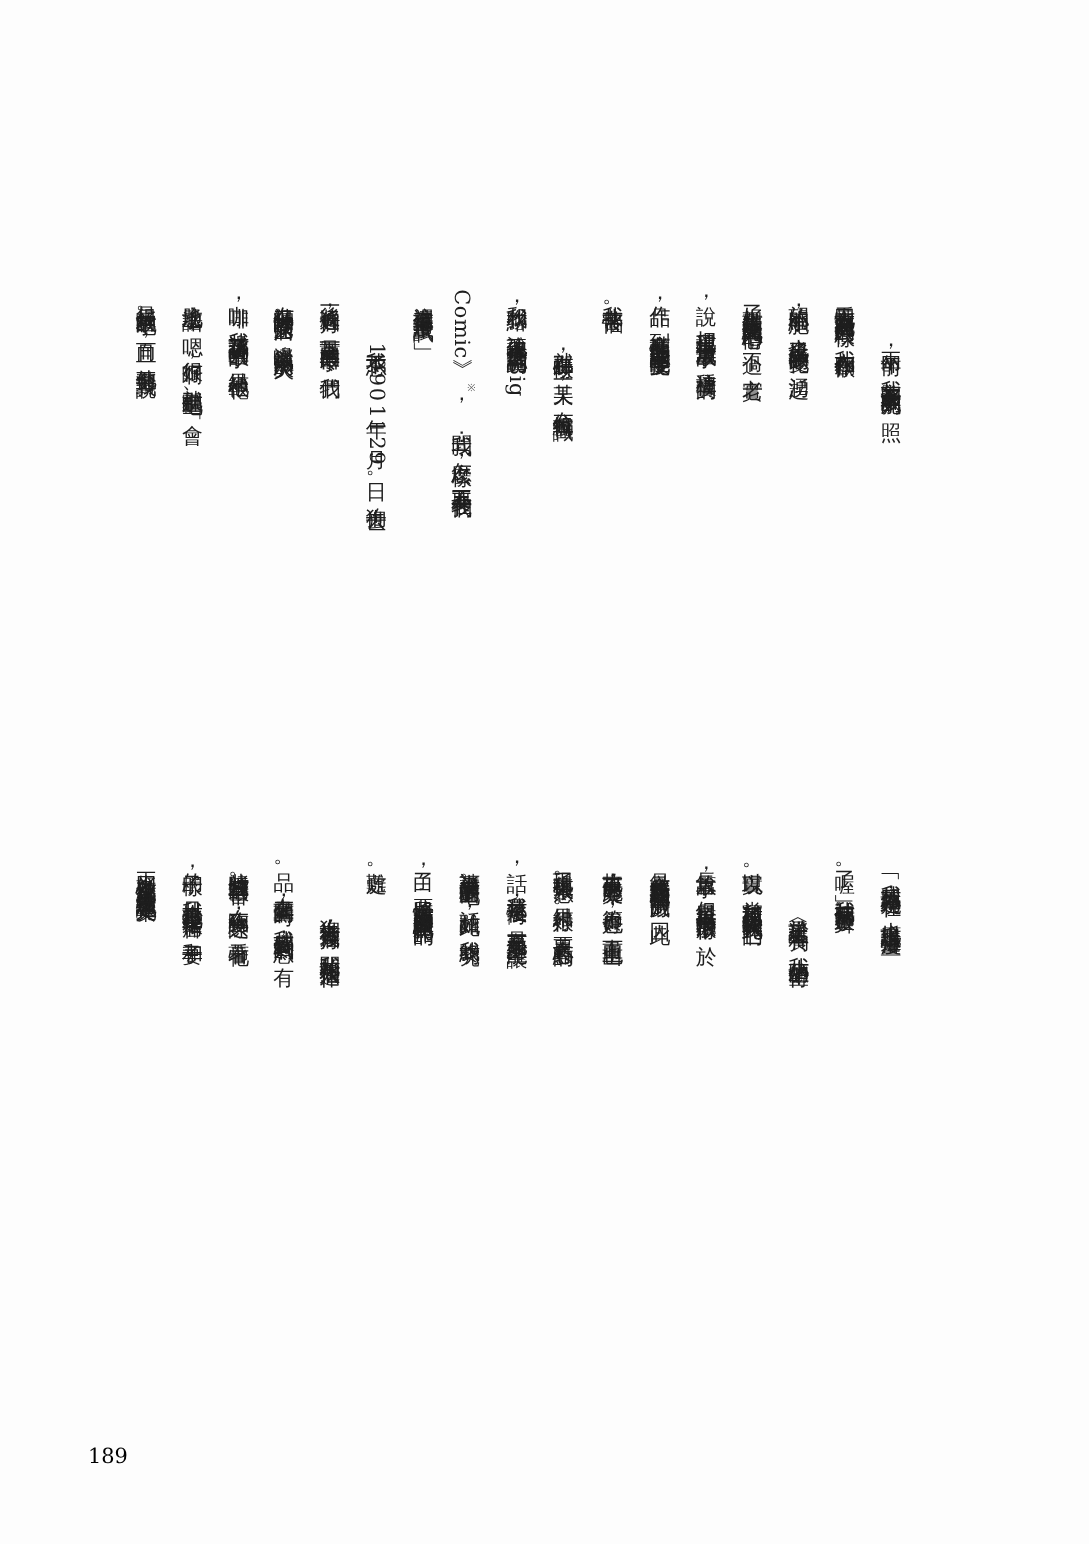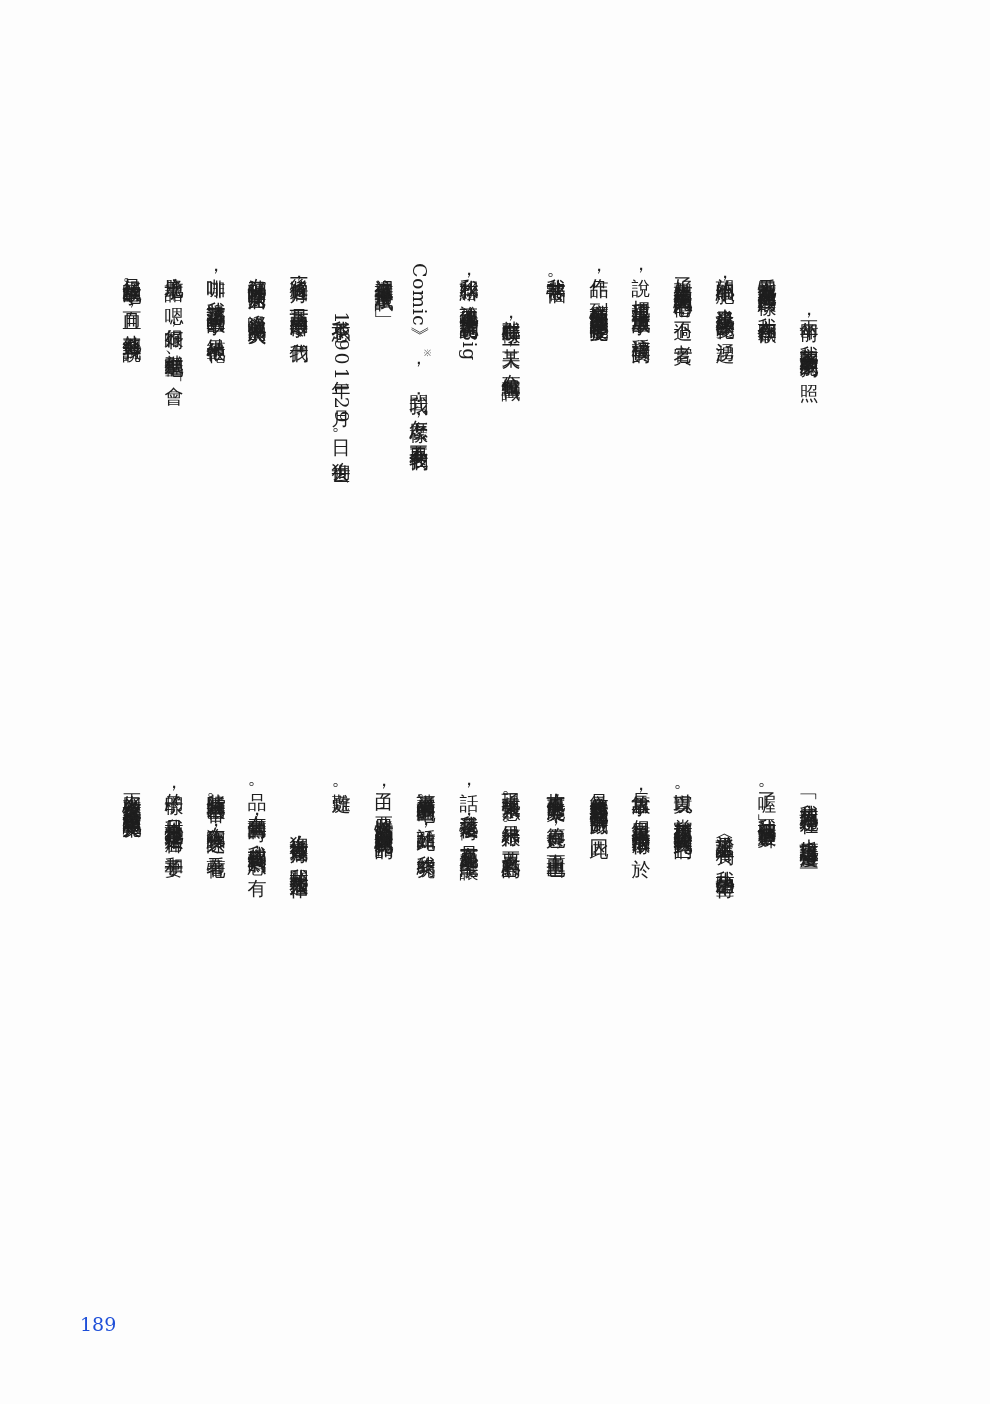--- a/index.html
+++ b/index.html
@@ -51,21 +51,21 @@
       font-size: 9px;
       letter-spacing: 0;
       vertical-align: super;
       color: #666;
     }
     .page-number {
       position: absolute;
       left: 80px;
       top: 1313px;
       font-size: 19px;
-      color: #1d4ed8;
+      color: #000000;
       letter-spacing: 0;
       font-family: "DejaVu Serif", "Liberation Serif", serif;
     }
   </style>
 </head>
 <body>
 
 <div class="page">
 
   <div class="block block-top">

